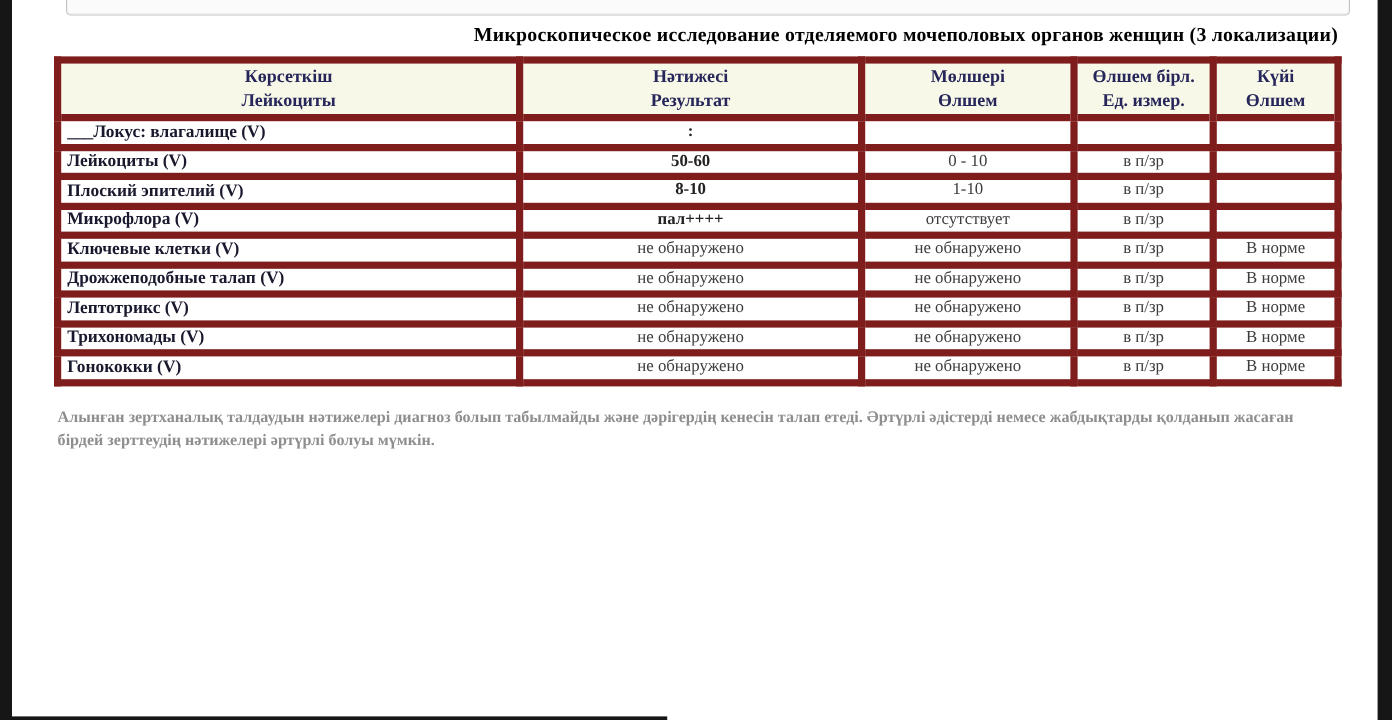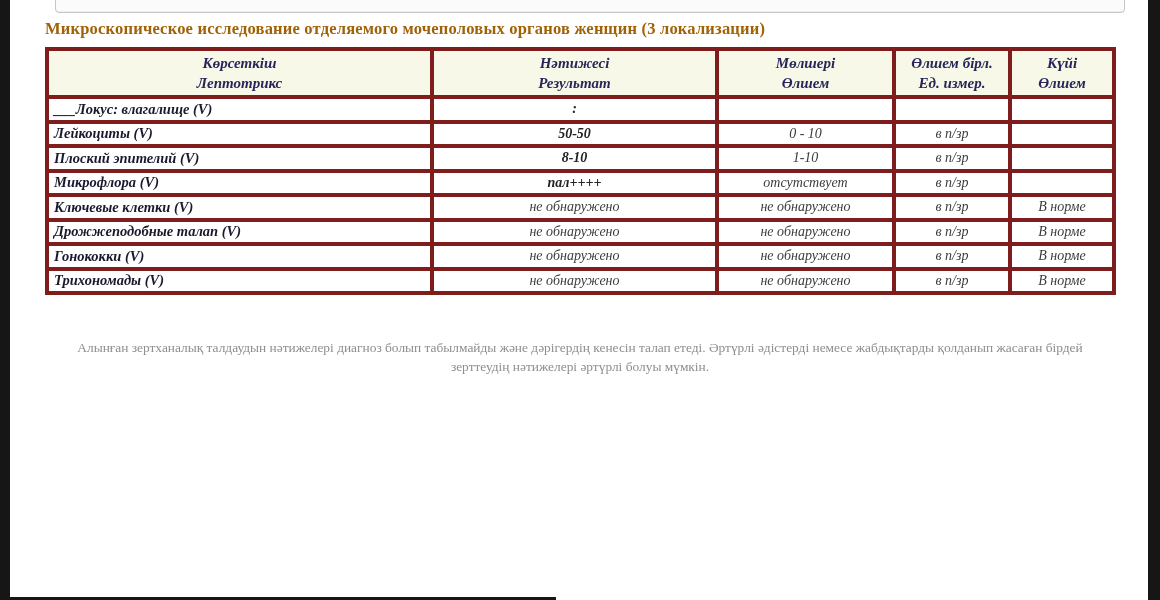--- a/index.html
+++ b/index.html
@@ -24,39 +24,38 @@
     background: #fbfbfb;
     border: 1px solid #c6c6c6;
     border-radius: 4px;
     box-shadow: inset 0 -1px 0 #eeeeee;
   }
 
   #doc-title {
     position: absolute;
     left: 45px; top: 19px;
     width: 1070px;
-    text-align: left;
+    text-align: right;
     font-weight: bold;
     font-size: 16.5px;
-    color: #a16207;
+    color: #000000;
     letter-spacing: 0.2px;
   }
 
   #result-table {
     position: absolute;
     left: 45px; top: 47px;
     width: 1067px;
     border-collapse: collapse;
     table-layout: fixed;
   }
   #result-table th, #result-table td {
-    border: 4px solid #7f1d1d;
+    border: 6px solid #7f1d1d;
     overflow: hidden;
     white-space: nowrap;
-    font-style: italic;
   }
   #result-table thead th {
     background: #f8f8e8;
     height: 48px;
     font-size: 15px;
     font-weight: bold;
     color: #26265a;
     text-align: center;
     vertical-align: middle;
     line-height: 1.35;
@@ -76,24 +75,24 @@
     font-weight: bold;
     color: #19192e;
     font-size: 14.5px;
   }
   #result-table tbody td.result-bold { font-weight: bold; color: #222222; }
 
   #disclaimer {
     position: absolute;
     left: 48px; top: 338px;
     width: 1064px;
-    text-align: center;
     font-size: 13.4px;
     line-height: 19px;
     color: #8e8e8e;
+    font-weight: bold;
   }
 </style>
 </head>
 <body>
 
 <div id="page">
   <div id="edge-left" class="edge-bar"></div>
   <div id="edge-right" class="edge-bar"></div>
   <div id="bottom-strip"></div>
 
@@ -106,21 +105,21 @@
         <col style="width: 385px;">
         <col style="width: 285px;">
         <col style="width: 177px;">
         <col style="width: 116px;">
         <col style="width: 104px;">
       </colgroup>
     <thead>
       <tr id="header-row">
           <th>
             <div>Көрсеткіш</div>
-            <div>Лептотрикс</div>
+            <div>Лейкоциты</div>
           </th>
           <th>
             <div>Нәтижесі</div>
             <div>Результат</div>
           </th>
           <th>
             <div>Мөлшері</div>
             <div>Өлшем</div>
           </th>
           <th>
@@ -136,21 +135,21 @@
     <tbody id="table-body">
         <tr>
           <td class="indicator-cell">___Локус: влагалище (V)</td>
           <td class="result-cell result-bold">:</td>
           <td class="norm-cell"></td>
           <td class="unit-cell"></td>
           <td class="status-cell"></td>
         </tr>
         <tr>
           <td class="indicator-cell">Лейкоциты (V)</td>
-          <td class="result-cell result-bold">50-50</td>
+          <td class="result-cell result-bold">50-60</td>
           <td class="norm-cell">0 - 10</td>
           <td class="unit-cell">в п/зр</td>
           <td class="status-cell"></td>
         </tr>
         <tr>
           <td class="indicator-cell">Плоский эпителий (V)</td>
           <td class="result-cell result-bold">8-10</td>
           <td class="norm-cell">1-10</td>
           <td class="unit-cell">в п/зр</td>
           <td class="status-cell"></td>
@@ -170,28 +169,35 @@
           <td class="status-cell">В норме</td>
         </tr>
         <tr>
           <td class="indicator-cell">Дрожжеподобные талап  (V)</td>
           <td class="result-cell">не обнаружено</td>
           <td class="norm-cell">не обнаружено</td>
           <td class="unit-cell">в п/зр</td>
           <td class="status-cell">В норме</td>
         </tr>
         <tr>
+          <td class="indicator-cell">Лептотрикс (V)</td>
+          <td class="result-cell">не обнаружено</td>
+          <td class="norm-cell">не обнаружено</td>
+          <td class="unit-cell">в п/зр</td>
+          <td class="status-cell">В норме</td>
+        </tr>
+        <tr>
+          <td class="indicator-cell">Трихономады (V)</td>
+          <td class="result-cell">не обнаружено</td>
+          <td class="norm-cell">не обнаружено</td>
+          <td class="unit-cell">в п/зр</td>
+          <td class="status-cell">В норме</td>
+        </tr>
+        <tr>
           <td class="indicator-cell">Гонококки (V)</td>
-          <td class="result-cell">не обнаружено</td>
-          <td class="norm-cell">не обнаружено</td>
-          <td class="unit-cell">в п/зр</td>
-          <td class="status-cell">В норме</td>
-        </tr>
-        <tr>
-          <td class="indicator-cell">Трихономады (V)</td>
           <td class="result-cell">не обнаружено</td>
           <td class="norm-cell">не обнаружено</td>
           <td class="unit-cell">в п/зр</td>
           <td class="status-cell">В норме</td>
         </tr>
       </tbody>
   </table>
 
   <div id="disclaimer">
     <div>Алынған зертханалық талдаудын нәтижелері диагноз болып табылмайды және дәрігердің кенесін талап етеді. Әртүрлі әдістерді немесе жабдықтарды қолданып жасаған бірдей зерттеудің нәтижелері әртүрлі болуы мүмкін.</div>

